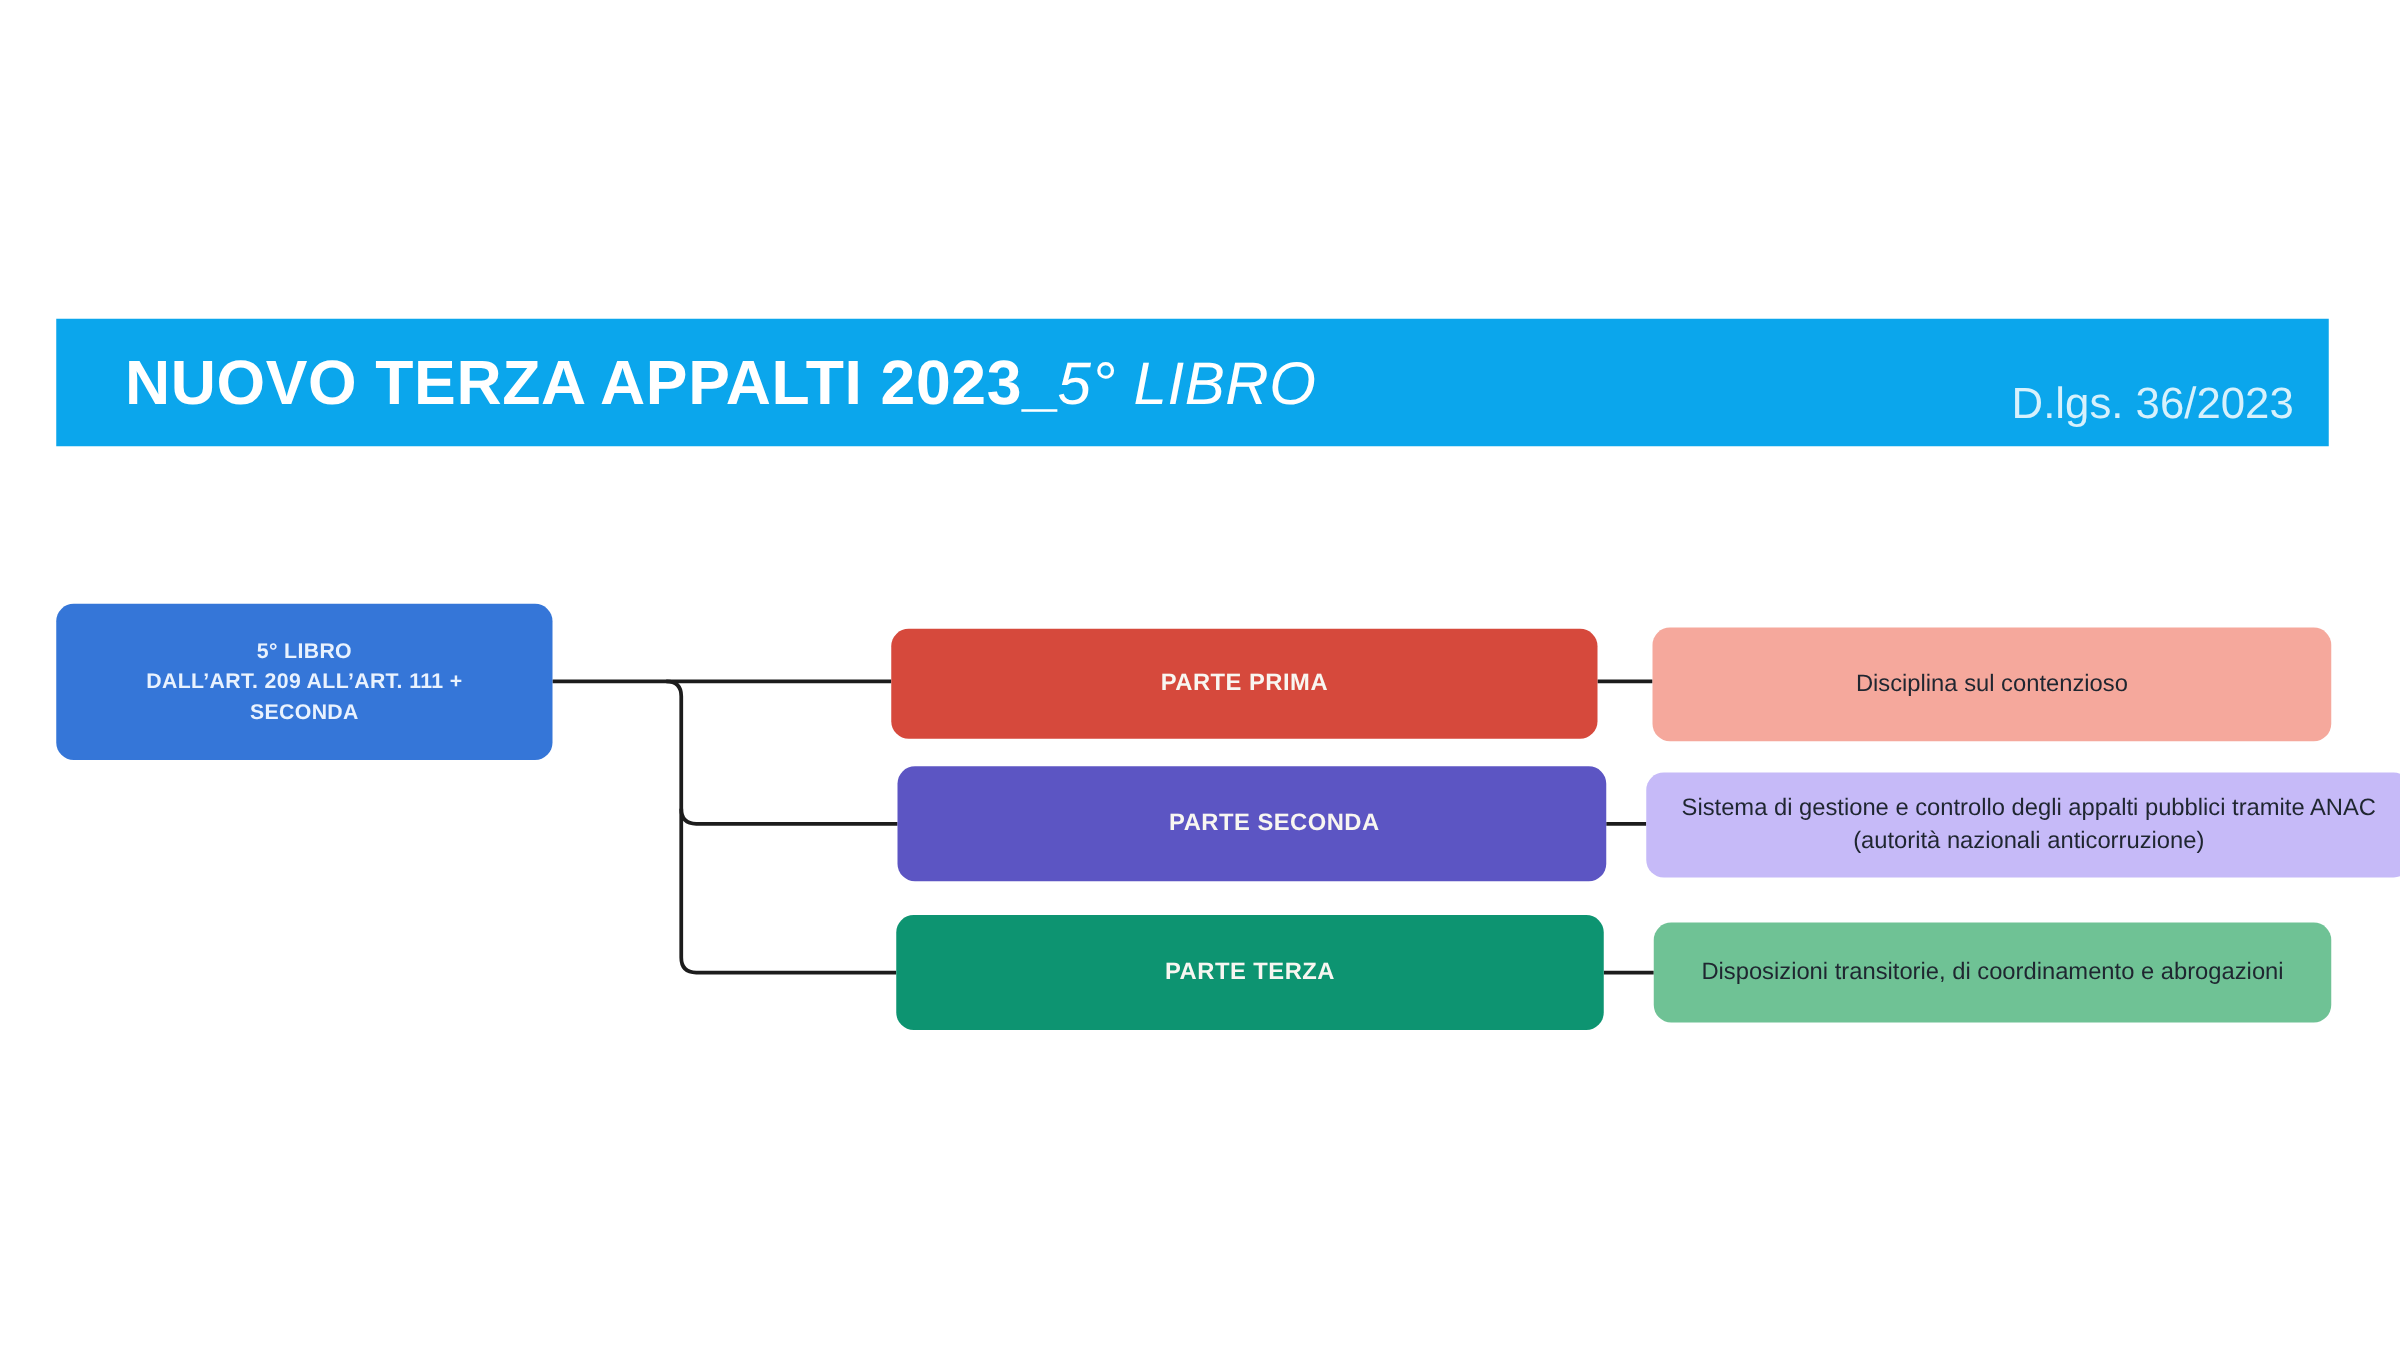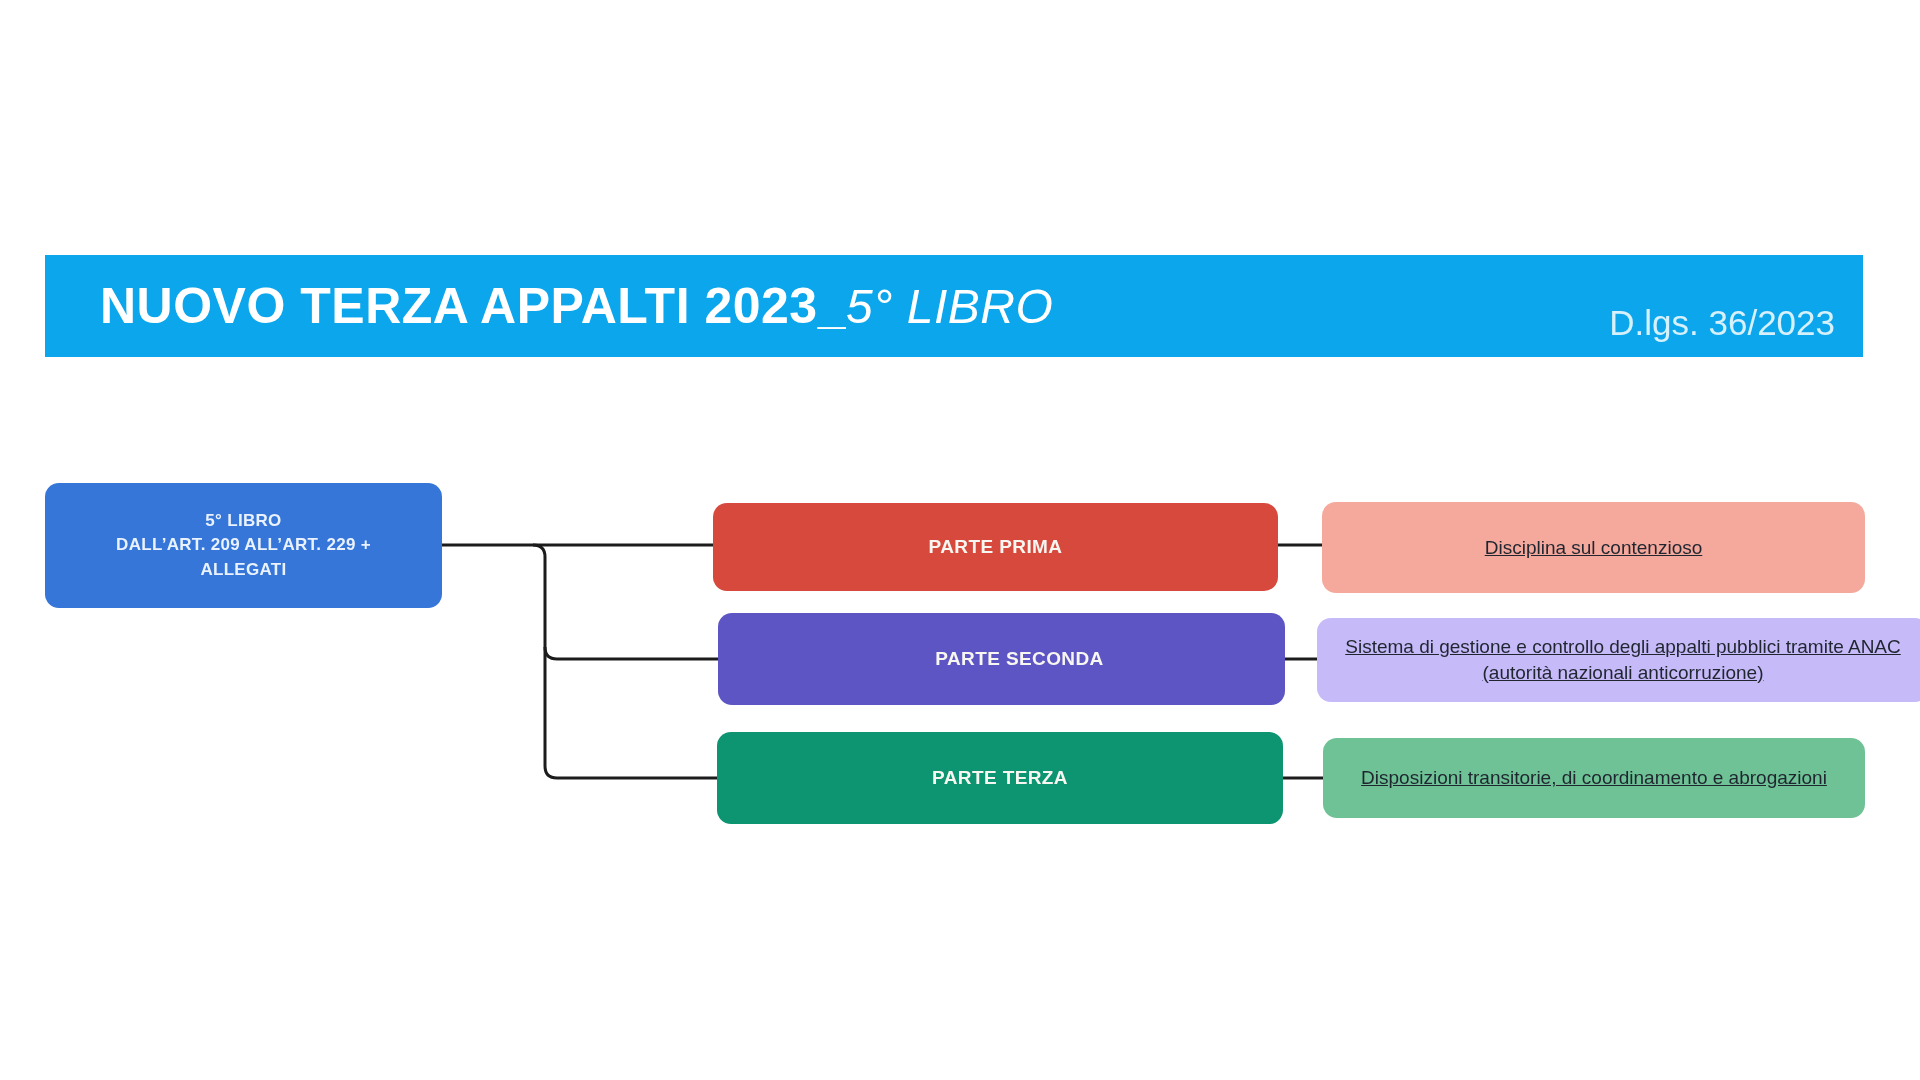--- a/index.html
+++ b/index.html
@@ -21,21 +21,21 @@
 
   
   .node{position:absolute;border-radius:14px;display:flex;align-items:center;
     justify-content:center;text-align:center;box-sizing:border-box;}
 
   .root-node{left:45px;top:483px;width:397px;height:125px;background:var(--root-bg,#3576d8);
     color:var(--root-text,#e9f2fe);font-weight:bold;font-size:17px;line-height:1.45;
     flex-direction:column;letter-spacing:0.3px;}
 
   .branch-label{color:var(--label-text,#f8f6f1);font-weight:bold;font-size:19px;letter-spacing:0.4px;}
-  .branch-desc{color:var(--desc-text,#1f2630);font-size:19px;line-height:1.35;padding:4px 14px;text-decoration:underline;}
+  .branch-desc{color:var(--desc-text,#1f2630);font-size:19px;line-height:1.35;padding:4px 14px;}
 
   .label-1{left:713px;top:503px;width:565px;height:88px;background:var(--parte1-bg,#d6493c);}
   .desc-1 {left:1322px;top:502px;width:543px;height:91px;background:var(--parte1-light,#f5a89c);}
   .label-2{left:718px;top:613px;width:567px;height:92px;background:var(--parte2-bg,#5c55c3);padding-left:36px;}
   .desc-2 {left:1317px;top:618px;width:612px;height:84px;background:var(--parte2-light,#c6baf8);}
   .label-3{left:717px;top:732px;width:566px;height:92px;background:var(--parte3-bg,#0d9471);}
   .desc-3 {left:1323px;top:738px;width:542px;height:80px;background:var(--parte3-light,#6fc295);}
 </style>
 </head>
 <body>
@@ -51,22 +51,22 @@
     <path d="M442 545 H713"></path>
     <path d="M533 545 Q545 545 545 557 V766 Q545 778 557 778 H717"></path>
     <path d="M545 647 Q545 659 557 659 H718"></path>
     <path d="M1278 545 H1322"></path>
     <path d="M1285 659 H1317"></path>
     <path d="M1283 778 H1323"></path>
   </svg>
 
   <div class="node root-node">
     <div>5° LIBRO</div>
-    <div>DALL’ART. 209 ALL’ART. 229 +</div>
-    <div>ALLEGATI</div>
+    <div>DALL’ART. 209 ALL’ART. 111 +</div>
+    <div>SECONDA</div>
   </div>
 
   <div class="node branch-label label-1">PARTE PRIMA</div>
   <div class="node branch-desc desc-1">Disciplina sul contenzioso</div>
 
   <div class="node branch-label label-2">PARTE SECONDA</div>
   <div class="node branch-desc desc-2">Sistema di gestione e controllo degli appalti pubblici tramite ANAC (autorità nazionali anticorruzione)</div>
 
   <div class="node branch-desc desc-3">Disposizioni transitorie, di coordinamento e abrogazioni</div>
   <div class="node branch-label label-3">PARTE TERZA</div>

